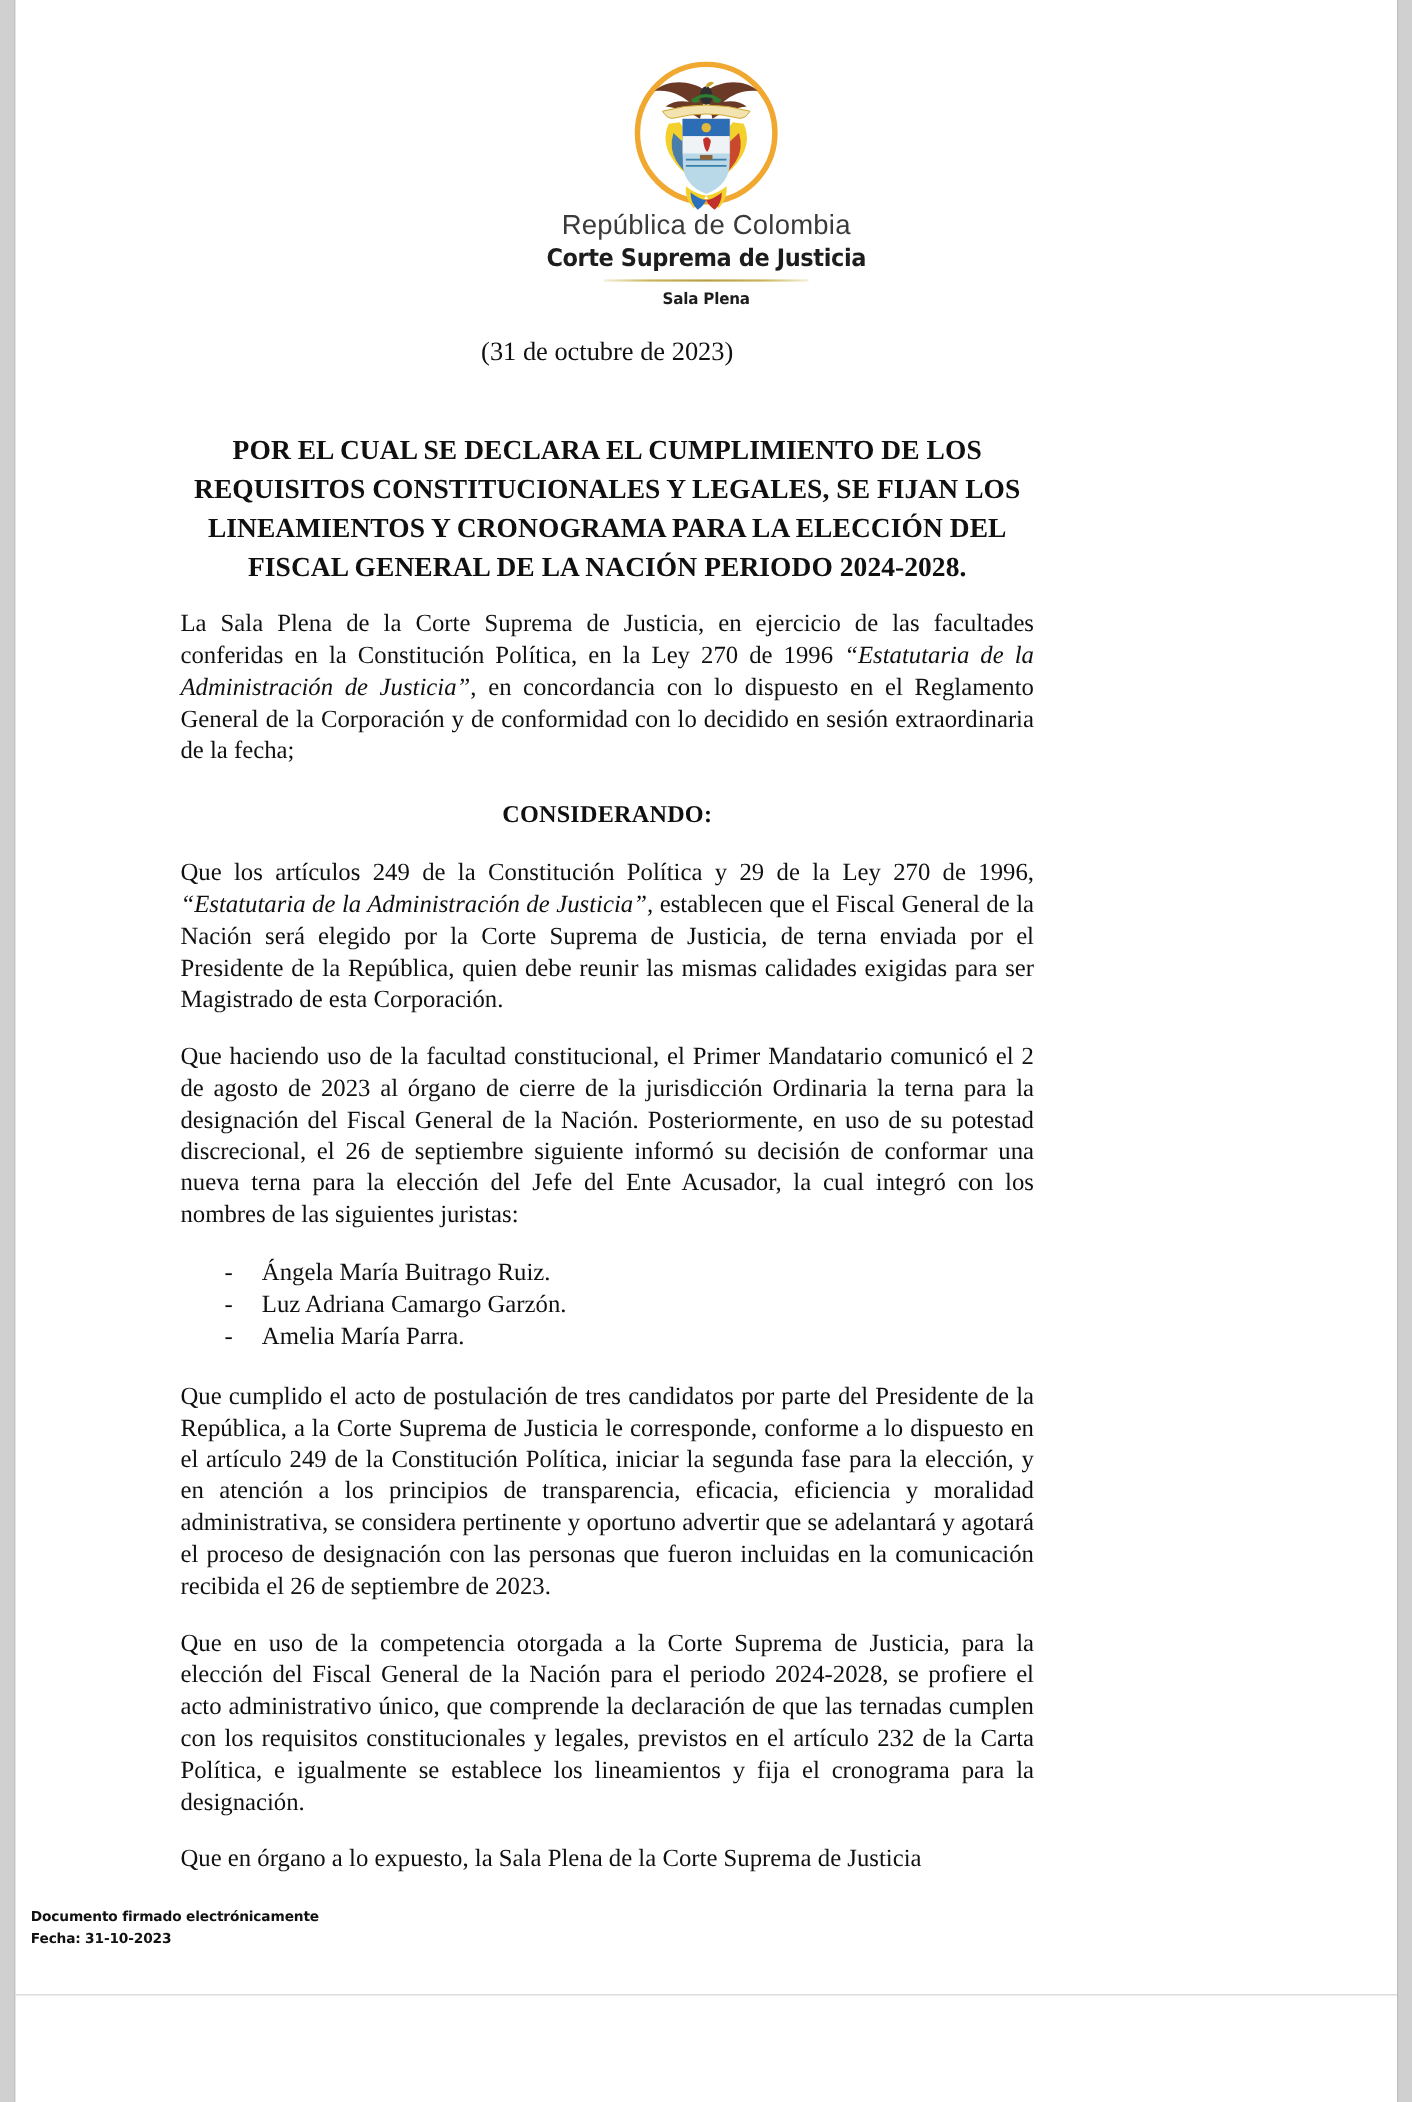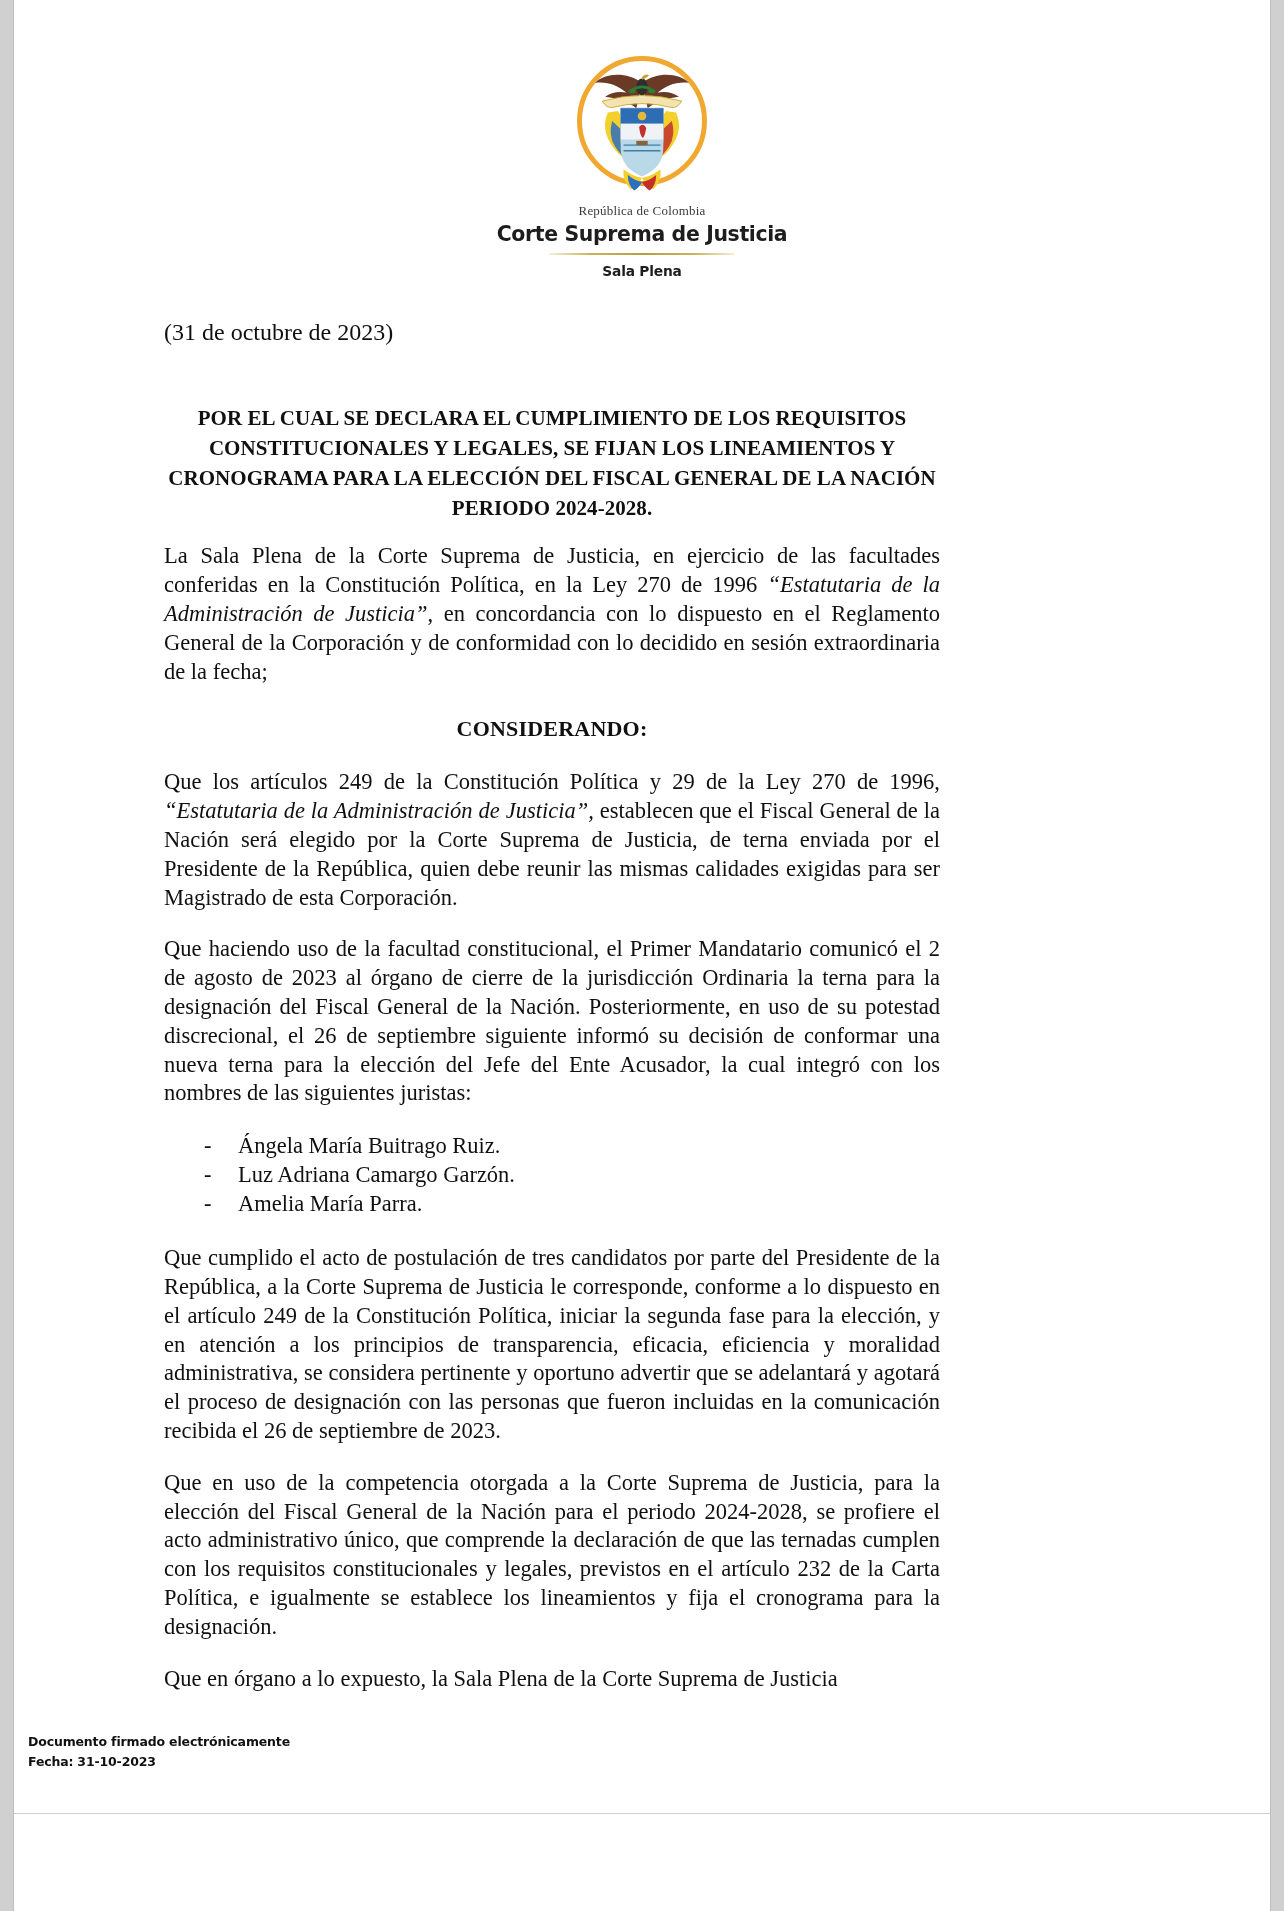--- a/index.html
+++ b/index.html
@@ -55,25 +55,24 @@
     width: 100%;
     text-align: center;
   }
   .crest {
     width: 142px;
     height: 142px;
     margin: 0 auto;
     display: block;
   }
   .republica {
-    font-family: Liberation Serif, serif;
-    font-size: 13px;
+    font-family: Liberation Sans, sans-serif;
+    font-size: 25px;
     color: #3a3a3a;
     letter-spacing: 0.2px;
-    margin-top: 12px;
     line-height: 1.1;
   }
   .corte {
     font-family: "DejaVu Sans", "Liberation Sans", sans-serif;
     font-size: 22px;
     font-weight: bold;
     color: #1d1d1d;
     letter-spacing: -0.4px;
     line-height: 1.15;
     margin-top: 3px;
@@ -104,28 +103,28 @@
     color: #101010;
   }
   .acuerdo-no {
     text-align: center;
     font-size: 24.5px;
     font-weight: bold;
     letter-spacing: 0.2px;
     line-height: 1.25;
   }
   .acuerdo-fecha {
-    text-align: left;
+    text-align: center;
     font-size: 24px;
     line-height: 1.3;
-    margin-top: 12px;
+    margin-top: 0;
   }
   .main-title {
     text-align: center;
-    font-size: 21px;
+    font-size: 25px;
     font-weight: bold;
     line-height: 1.42;
     margin-top: 56px;
     letter-spacing: 0.05px;
   }
 
   p.body-par {
     font-size: 22.5px;
     line-height: 1.28;
     text-align: justify;

